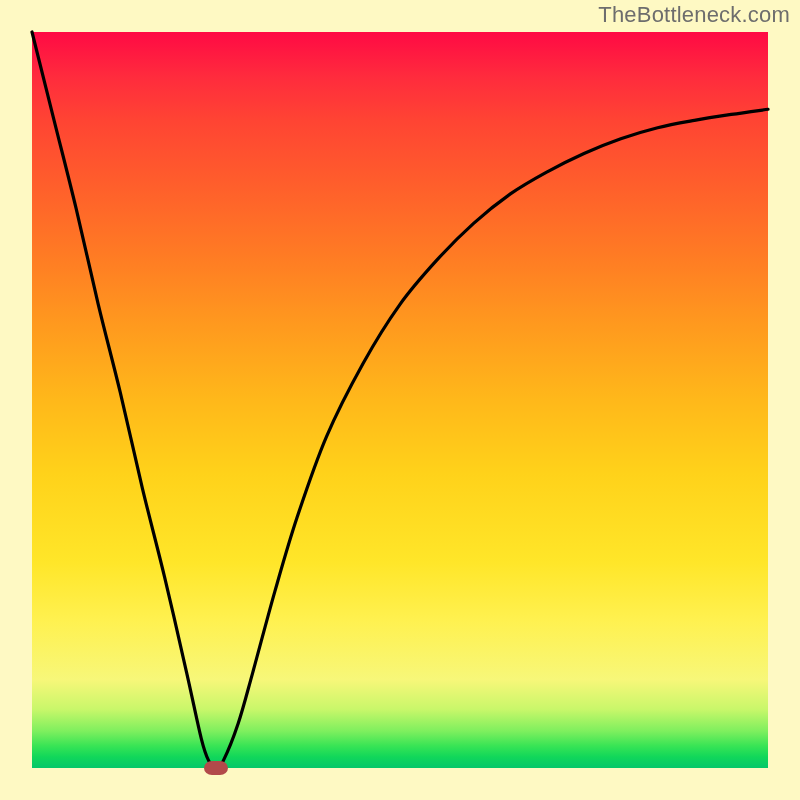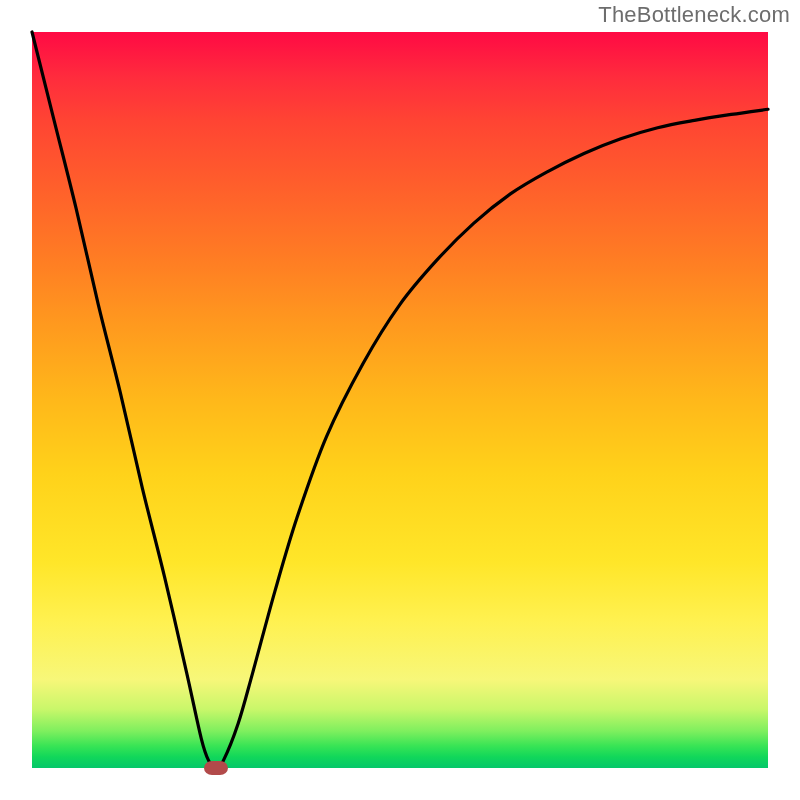--- a/index.html
+++ b/index.html
@@ -8,21 +8,21 @@
     width: 800px;
     height: 800px;
     background: #000;
     overflow: hidden;
     font-family: Arial, Helvetica, sans-serif;
   }
   .frame {
     position: relative;
     width: 800px;
     height: 800px;
-    background: #ffffff;
+    background: #fef9c3;
   }
   .plot-area {
     position: absolute;
     left: 32px;
     top: 32px;
     width: 736px;
     height: 736px;
     
     background: linear-gradient(
       to bottom,

